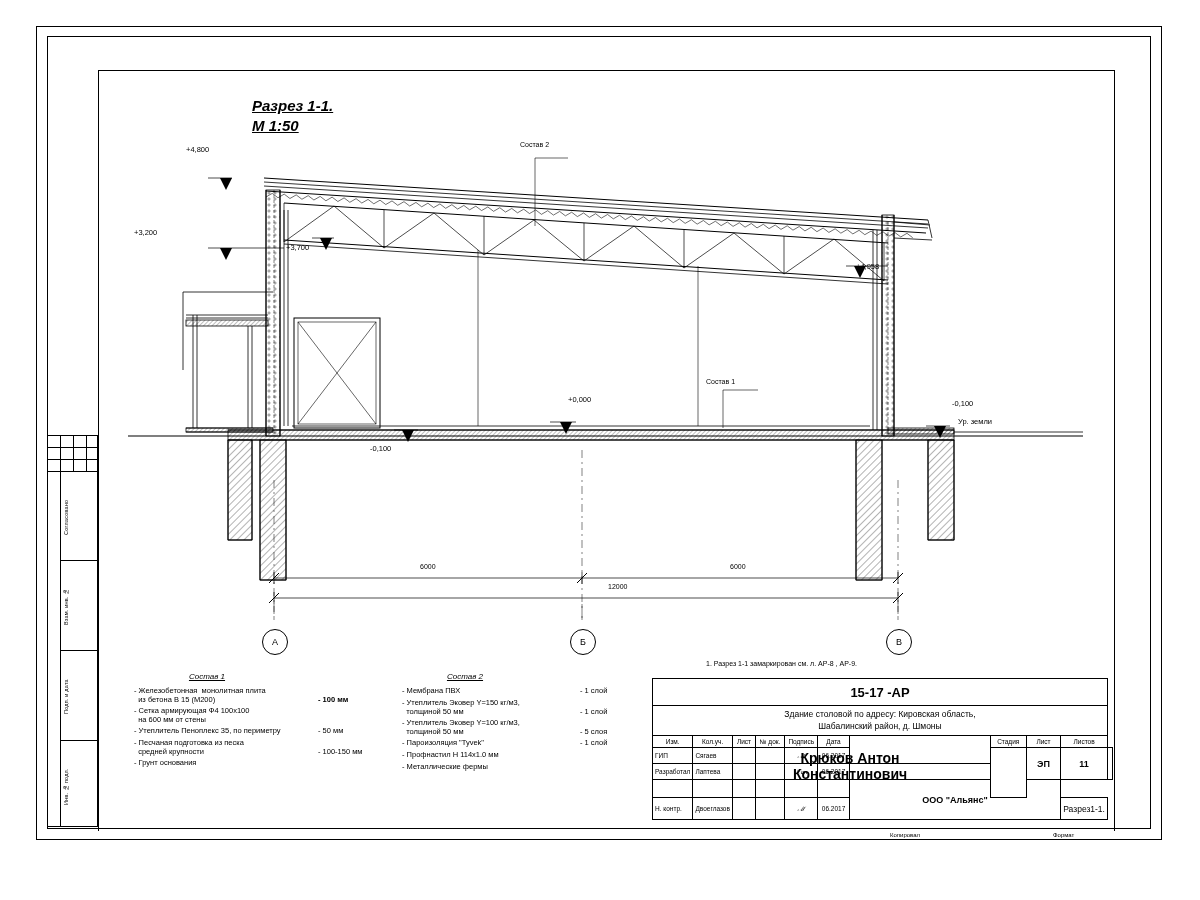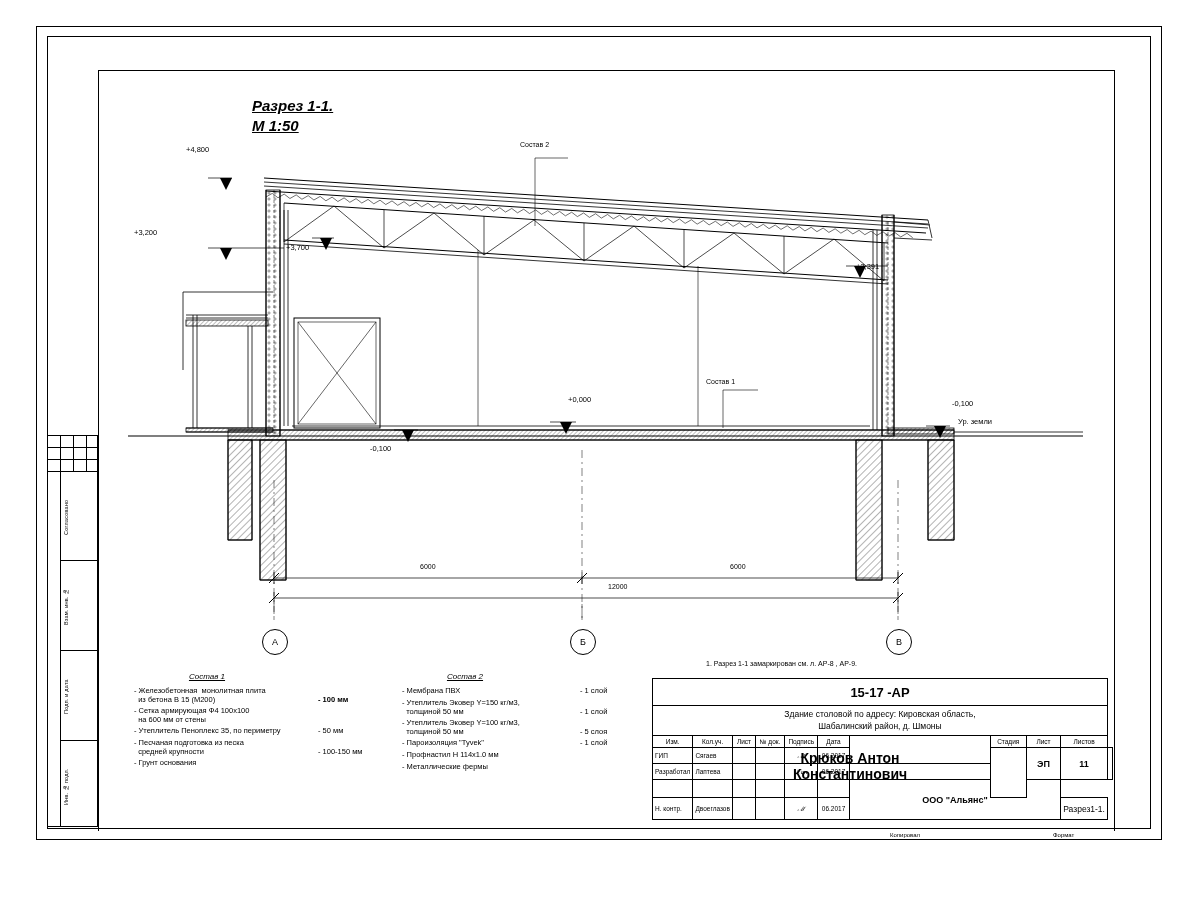--- a/index.html
+++ b/index.html
@@ -310,21 +310,21 @@
         <line x1="452" y1="352" x2="478" y2="352"></line>
         <line x1="296" y1="360" x2="320" y2="360"></line>
         <line x1="828" y1="356" x2="852" y2="356"></line>
       </g>
     </g>
   </svg>
 
   <div class="abs lvl" style="left:186px; top:145px;">+4,800</div>
   <div class="abs lvl" style="left:286px; top:243px;">+3,700</div>
   <div class="abs lvl" style="left:134px; top:228px;">+3,200</div>
-  <div class="abs lvl" style="left:856px; top:262px;">+3,391</div>
+  <div class="abs lvl" style="left:856px; top:262px;">+4,958</div>
   <div class="abs lvl" style="left:568px; top:395px;text-align:center;">+0,000</div>
   <div class="abs lvl" style="left:370px; top:444px;">-0,100</div>
   <div class="abs lvl" style="left:952px; top:399px;">-0,100</div>
   <div class="abs lvl" style="left:958px; top:417px;">Ур. земли</div>
 
   <div class="abs t7" style="left:520px; top:141px;">Состав 2</div>
   <div class="abs t7" style="left:706px; top:378px;">Состав 1</div>
 
   <div class="abs t7" style="left:420px; top:563px;">6000</div>
   <div class="abs t7" style="left:730px; top:563px;">6000</div>

